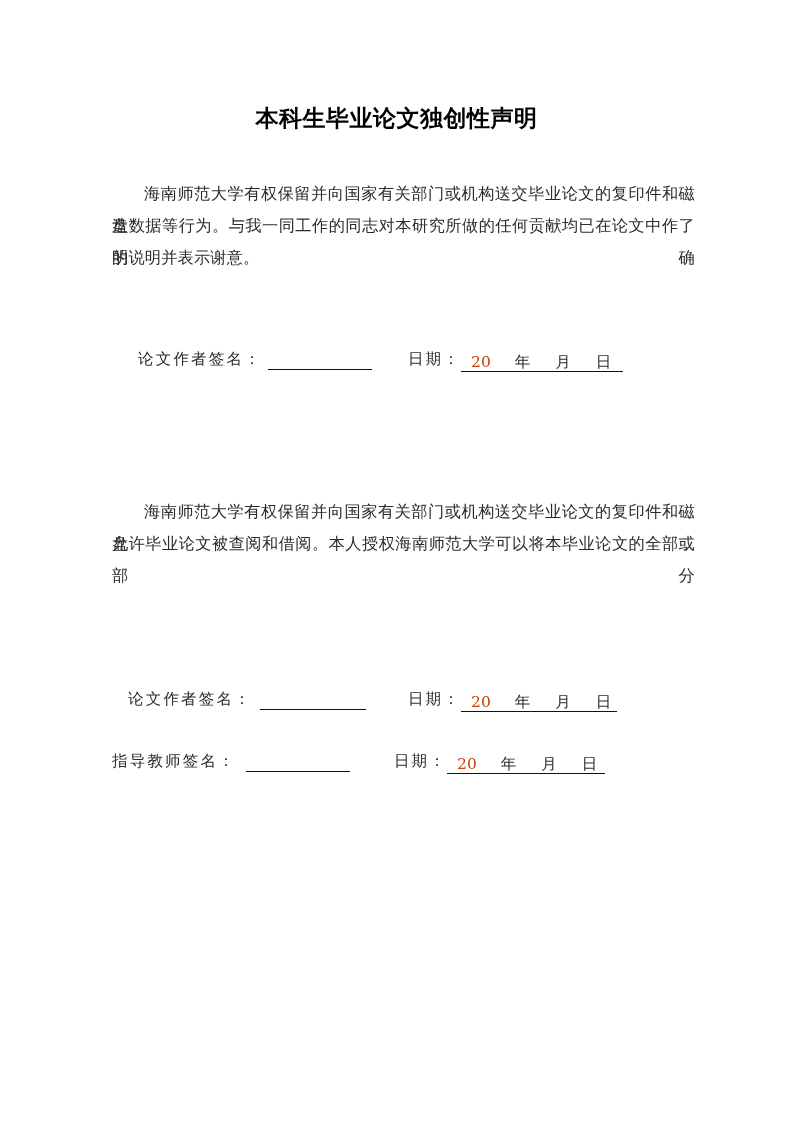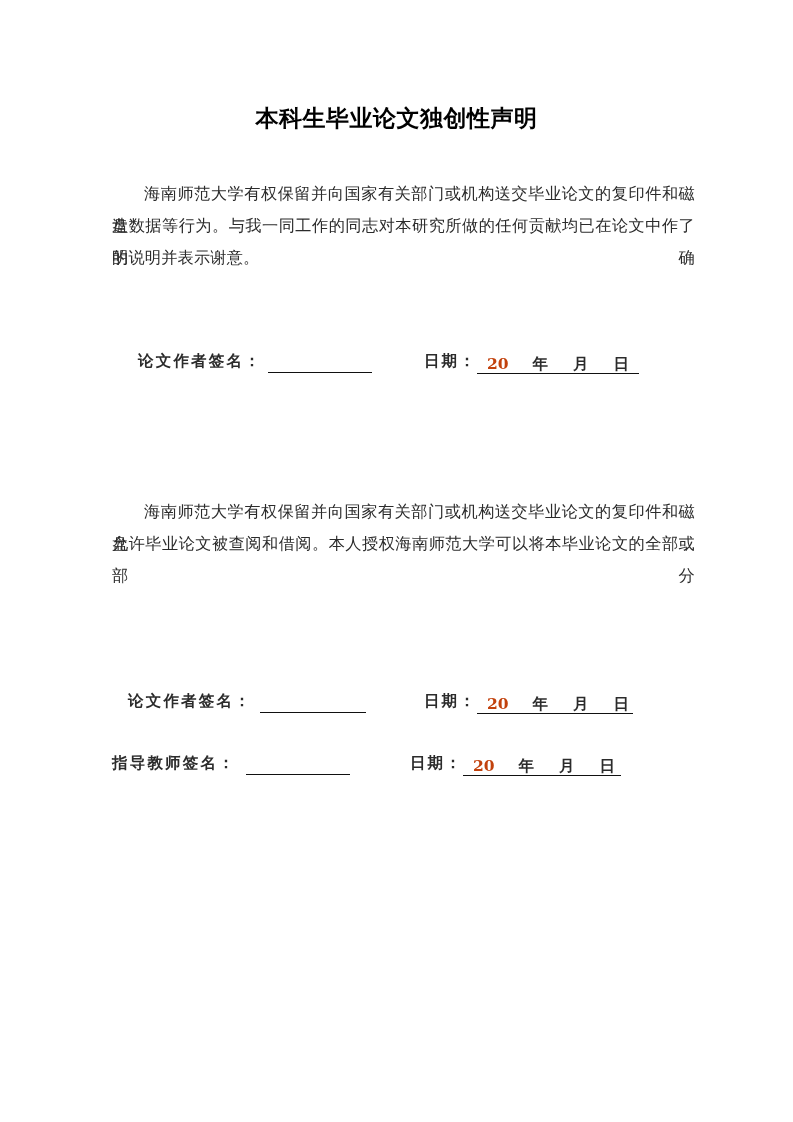--- a/index.html
+++ b/index.html
@@ -63,25 +63,24 @@
   }
 
   #para-1 { top: 178px; }
   #para-2 { top: 496px; }
 
   
   .sig-row {
     position: absolute;
     height: 26px;
     display: flex;
-    align-items: center;
+    align-items: flex-start;
     font-size: 15.5px;
     color: #2b2b2b;
     white-space: nowrap;
-    font-weight: bold;
   }
   #sig-row-1 { top: 349px; left: 138px; }
   #sig-row-2 { top: 689px; left: 128px; }
   #sig-row-3 { top: 751px; left: 112px; }
 
   .sig-label {
     letter-spacing: 2.2px;
     padding-bottom: 2px;
   }
   .sig-blank {
@@ -96,21 +95,20 @@
     display: flex;
     align-items: flex-end;
   }
   #sig-row-1 .date-group { margin-left: 36px; }
   #sig-row-2 .date-group { margin-left: 42px; }
   #sig-row-3 .date-group { margin-left: 44px; }
 
   .date-label {
     letter-spacing: 2.2px;
     padding-bottom: 2px;
-    margin-left: 16px;
   }
   .date-fill {
     border-bottom: 1.4px solid #111111;
     height: 20px;
     display: flex;
     align-items: flex-end;
     padding-left: 10px;
     box-sizing: border-box;
   }
   #sig-row-1 .date-fill { width: 162px; }

